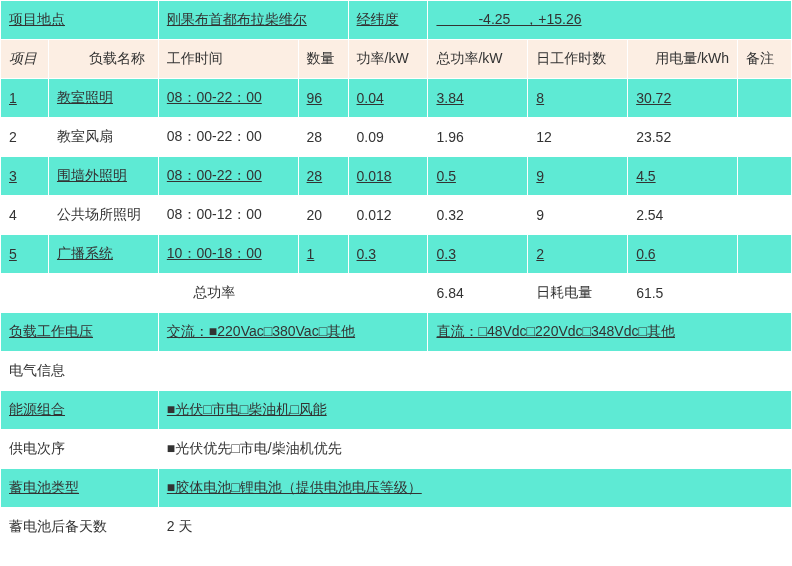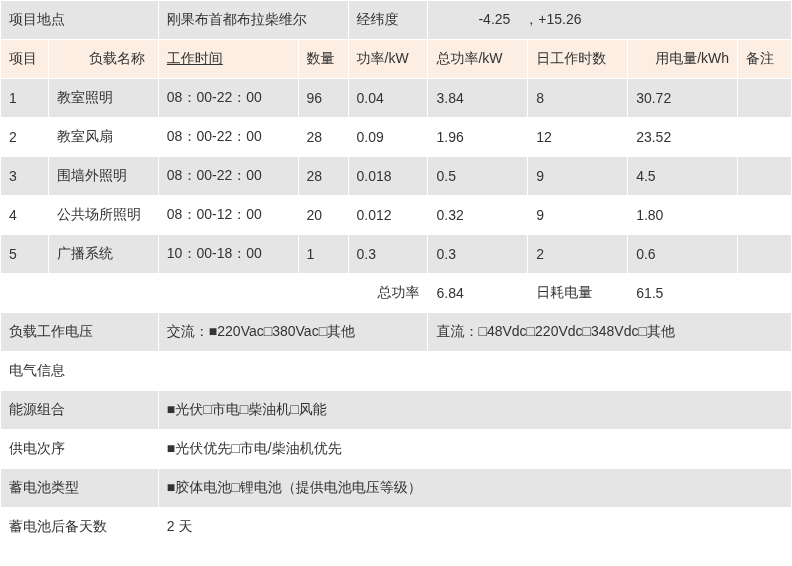--- a/index.html
+++ b/index.html
@@ -12,26 +12,26 @@
     table {
       border-collapse: collapse;
       width: 792px;
     }
     td {
       border: 1px solid #fff;
       padding: 10px 8px;
       vertical-align: middle;
       background: #fceee3;
     }
-    tr.odd td { background: #e5e5e5; }
+    tr.odd td { background: #5eead4; text-decoration: underline; }
     tr.even td { background: #ffffff; }
     tr.header td { background: #fceee3; font-weight: normal; }
-    .w-proj { width: 48px; }
+    .w-proj { width: 48px; font-style: italic; }
     .w-load { width: 110px; padding-left: 40px; }
-    .w-time { width: 140px; text-decoration: underline; }
+    .w-time { width: 140px; }
     .w-qty { width: 50px; }
     .w-pwr { width: 80px; }
     .w-tot { width: 100px; }
     .w-hrs { width: 100px; }
     .w-kwh { width: 110px; text-align: right; }
     .w-note { width: 54px; }
   </style>
 </head>
 <body>
 
@@ -91,37 +91,37 @@
     <td></td>
   </tr>
   <tr class="even">
     <td>4</td>
     <td>公共场所照明</td>
     <td>08：00-12：00</td>
     <td>20</td>
     <td>0.012</td>
     <td>0.32</td>
     <td>9</td>
-    <td>1.80</td>
+    <td>2.54</td>
     <td></td>
   </tr>
   <tr class="odd">
     <td>5</td>
     <td>广播系统</td>
     <td>10：00-18：00</td>
     <td>1</td>
     <td>0.3</td>
     <td>0.3</td>
     <td>2</td>
     <td>0.6</td>
     <td></td>
   </tr>
 
   <tr class="even">
-    <td colspan="5" style="text-align:right">总功率</td>
+    <td colspan="5" style="text-align:center">总功率</td>
     <td>6.84</td>
     <td>日耗电量</td>
     <td>61.5</td>
     <td></td>
   </tr>
 
   <tr class="odd">
     <td colspan="2">负载工作电压</td>
     <td colspan="3">交流：■220Vac□380Vac□其他</td>
     <td colspan="4">直流：□48Vdc□220Vdc□348Vdc□其他</td>

